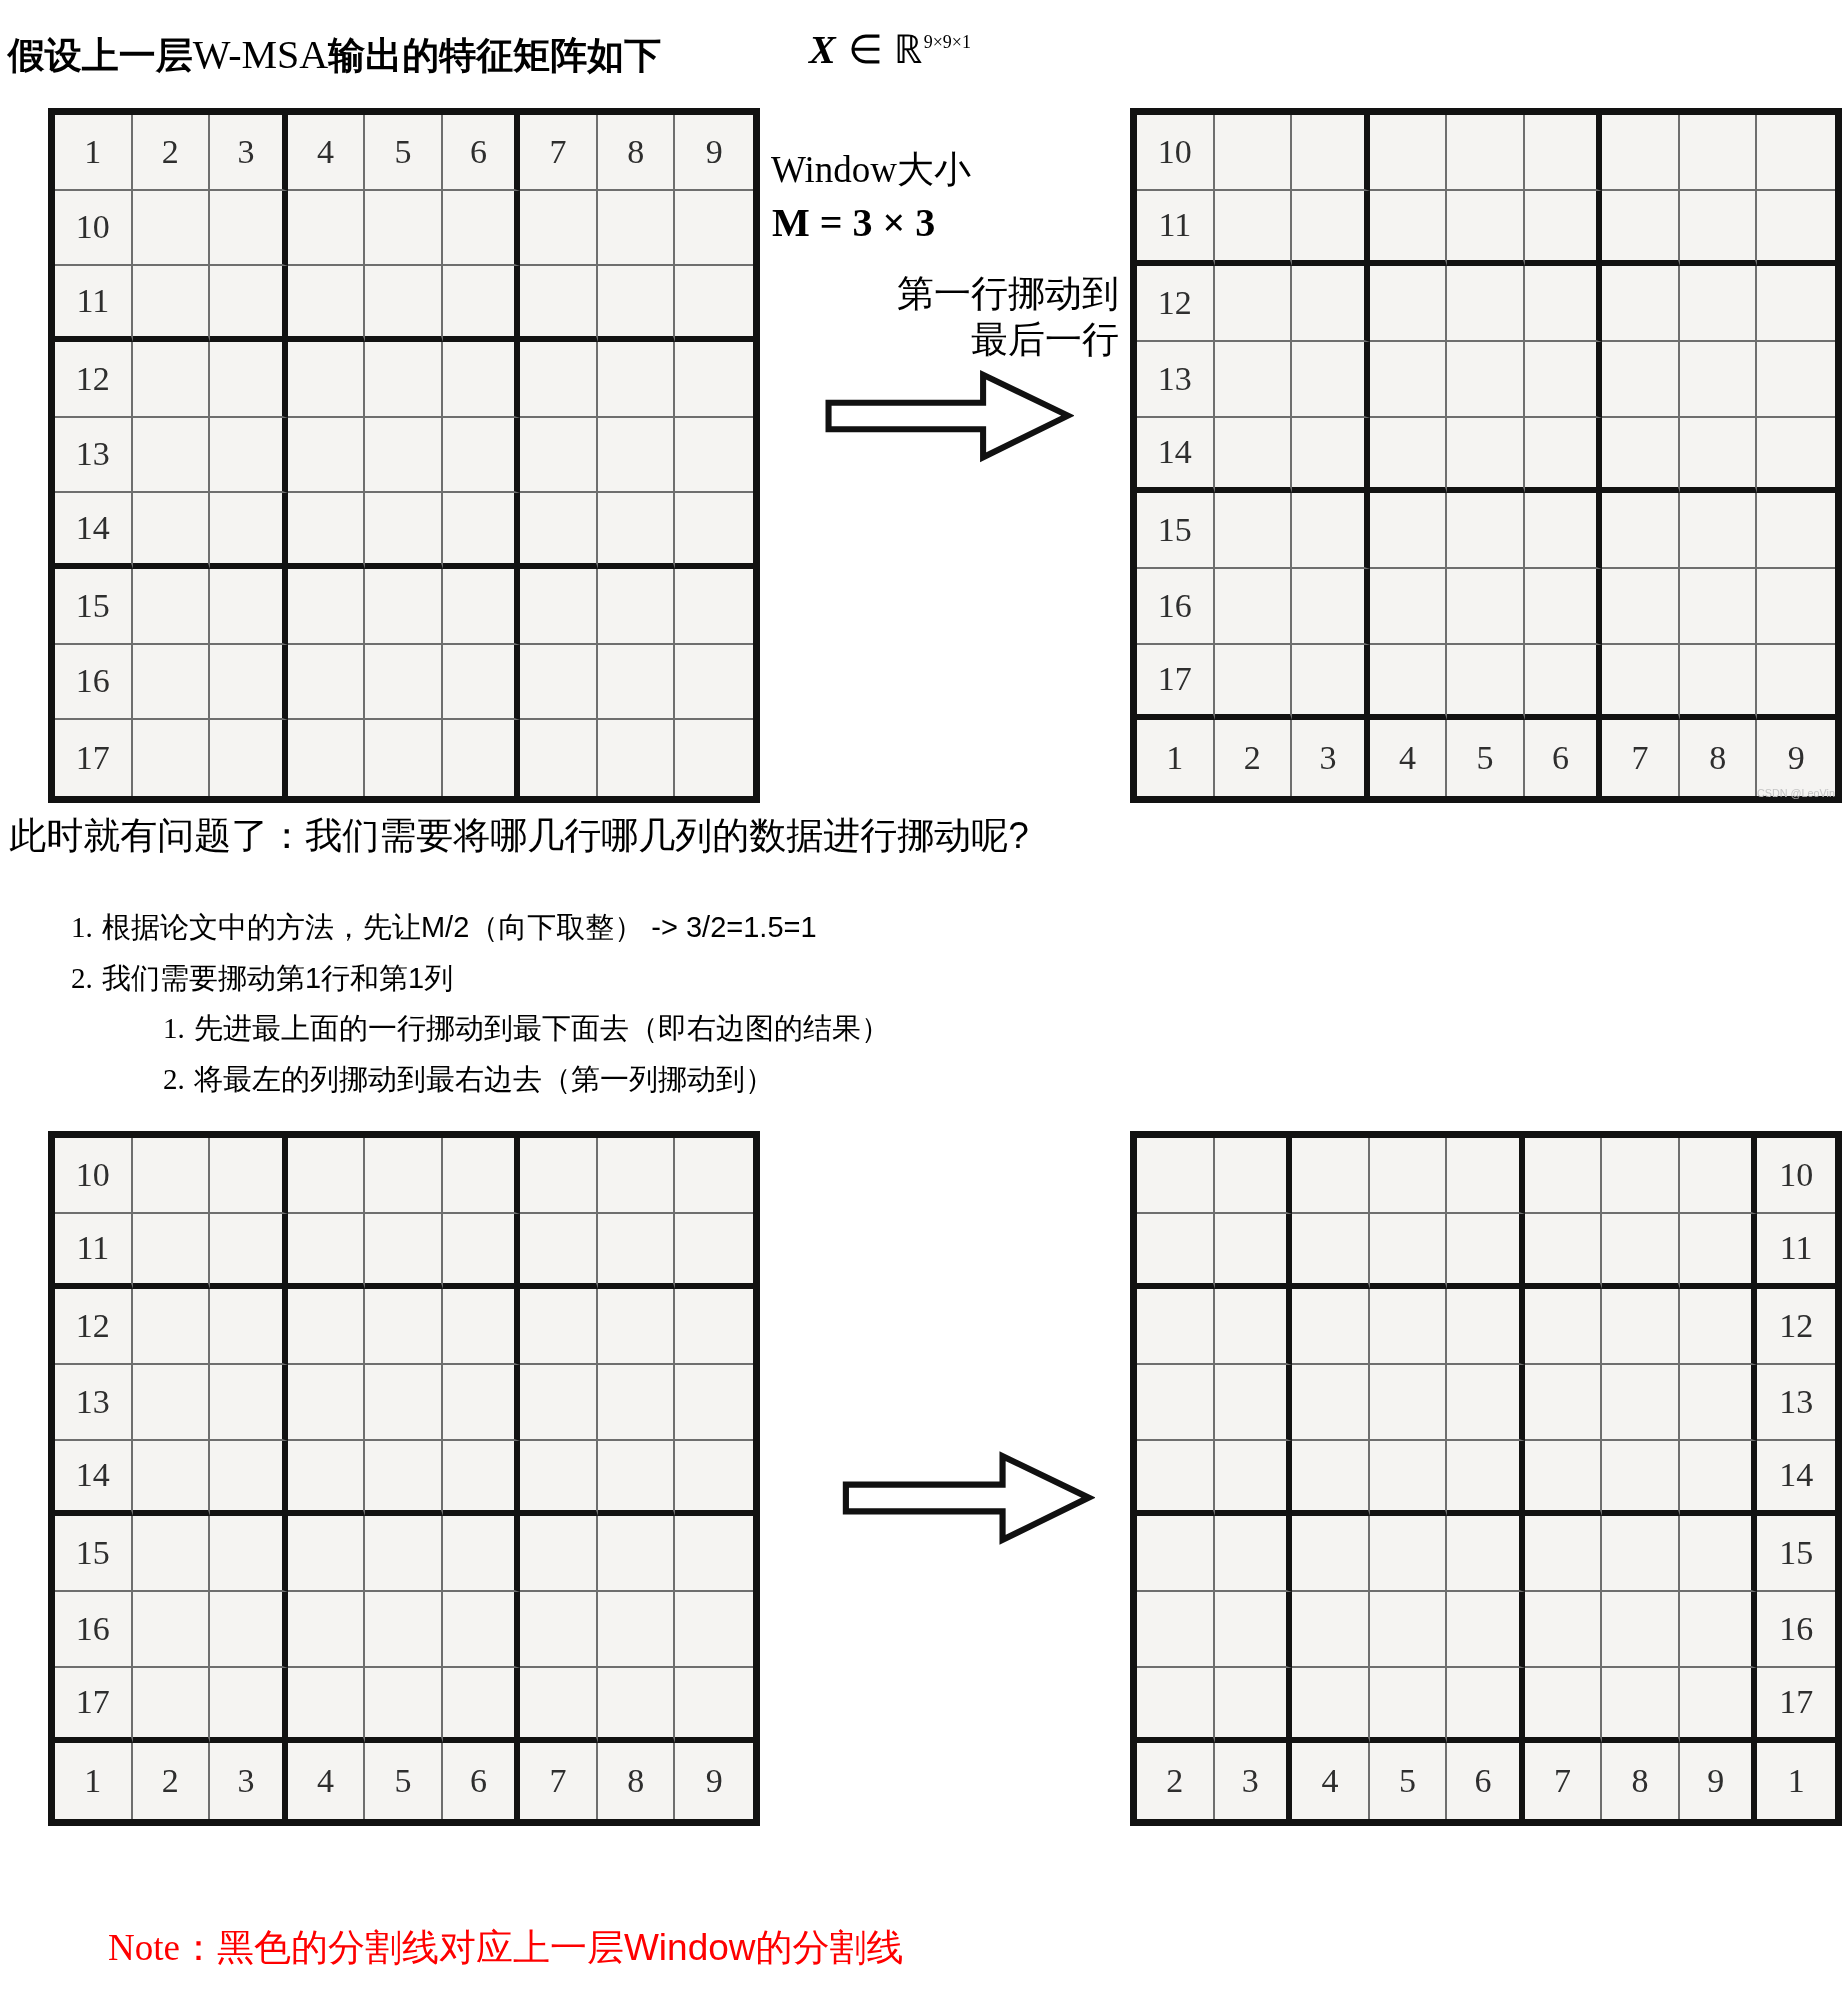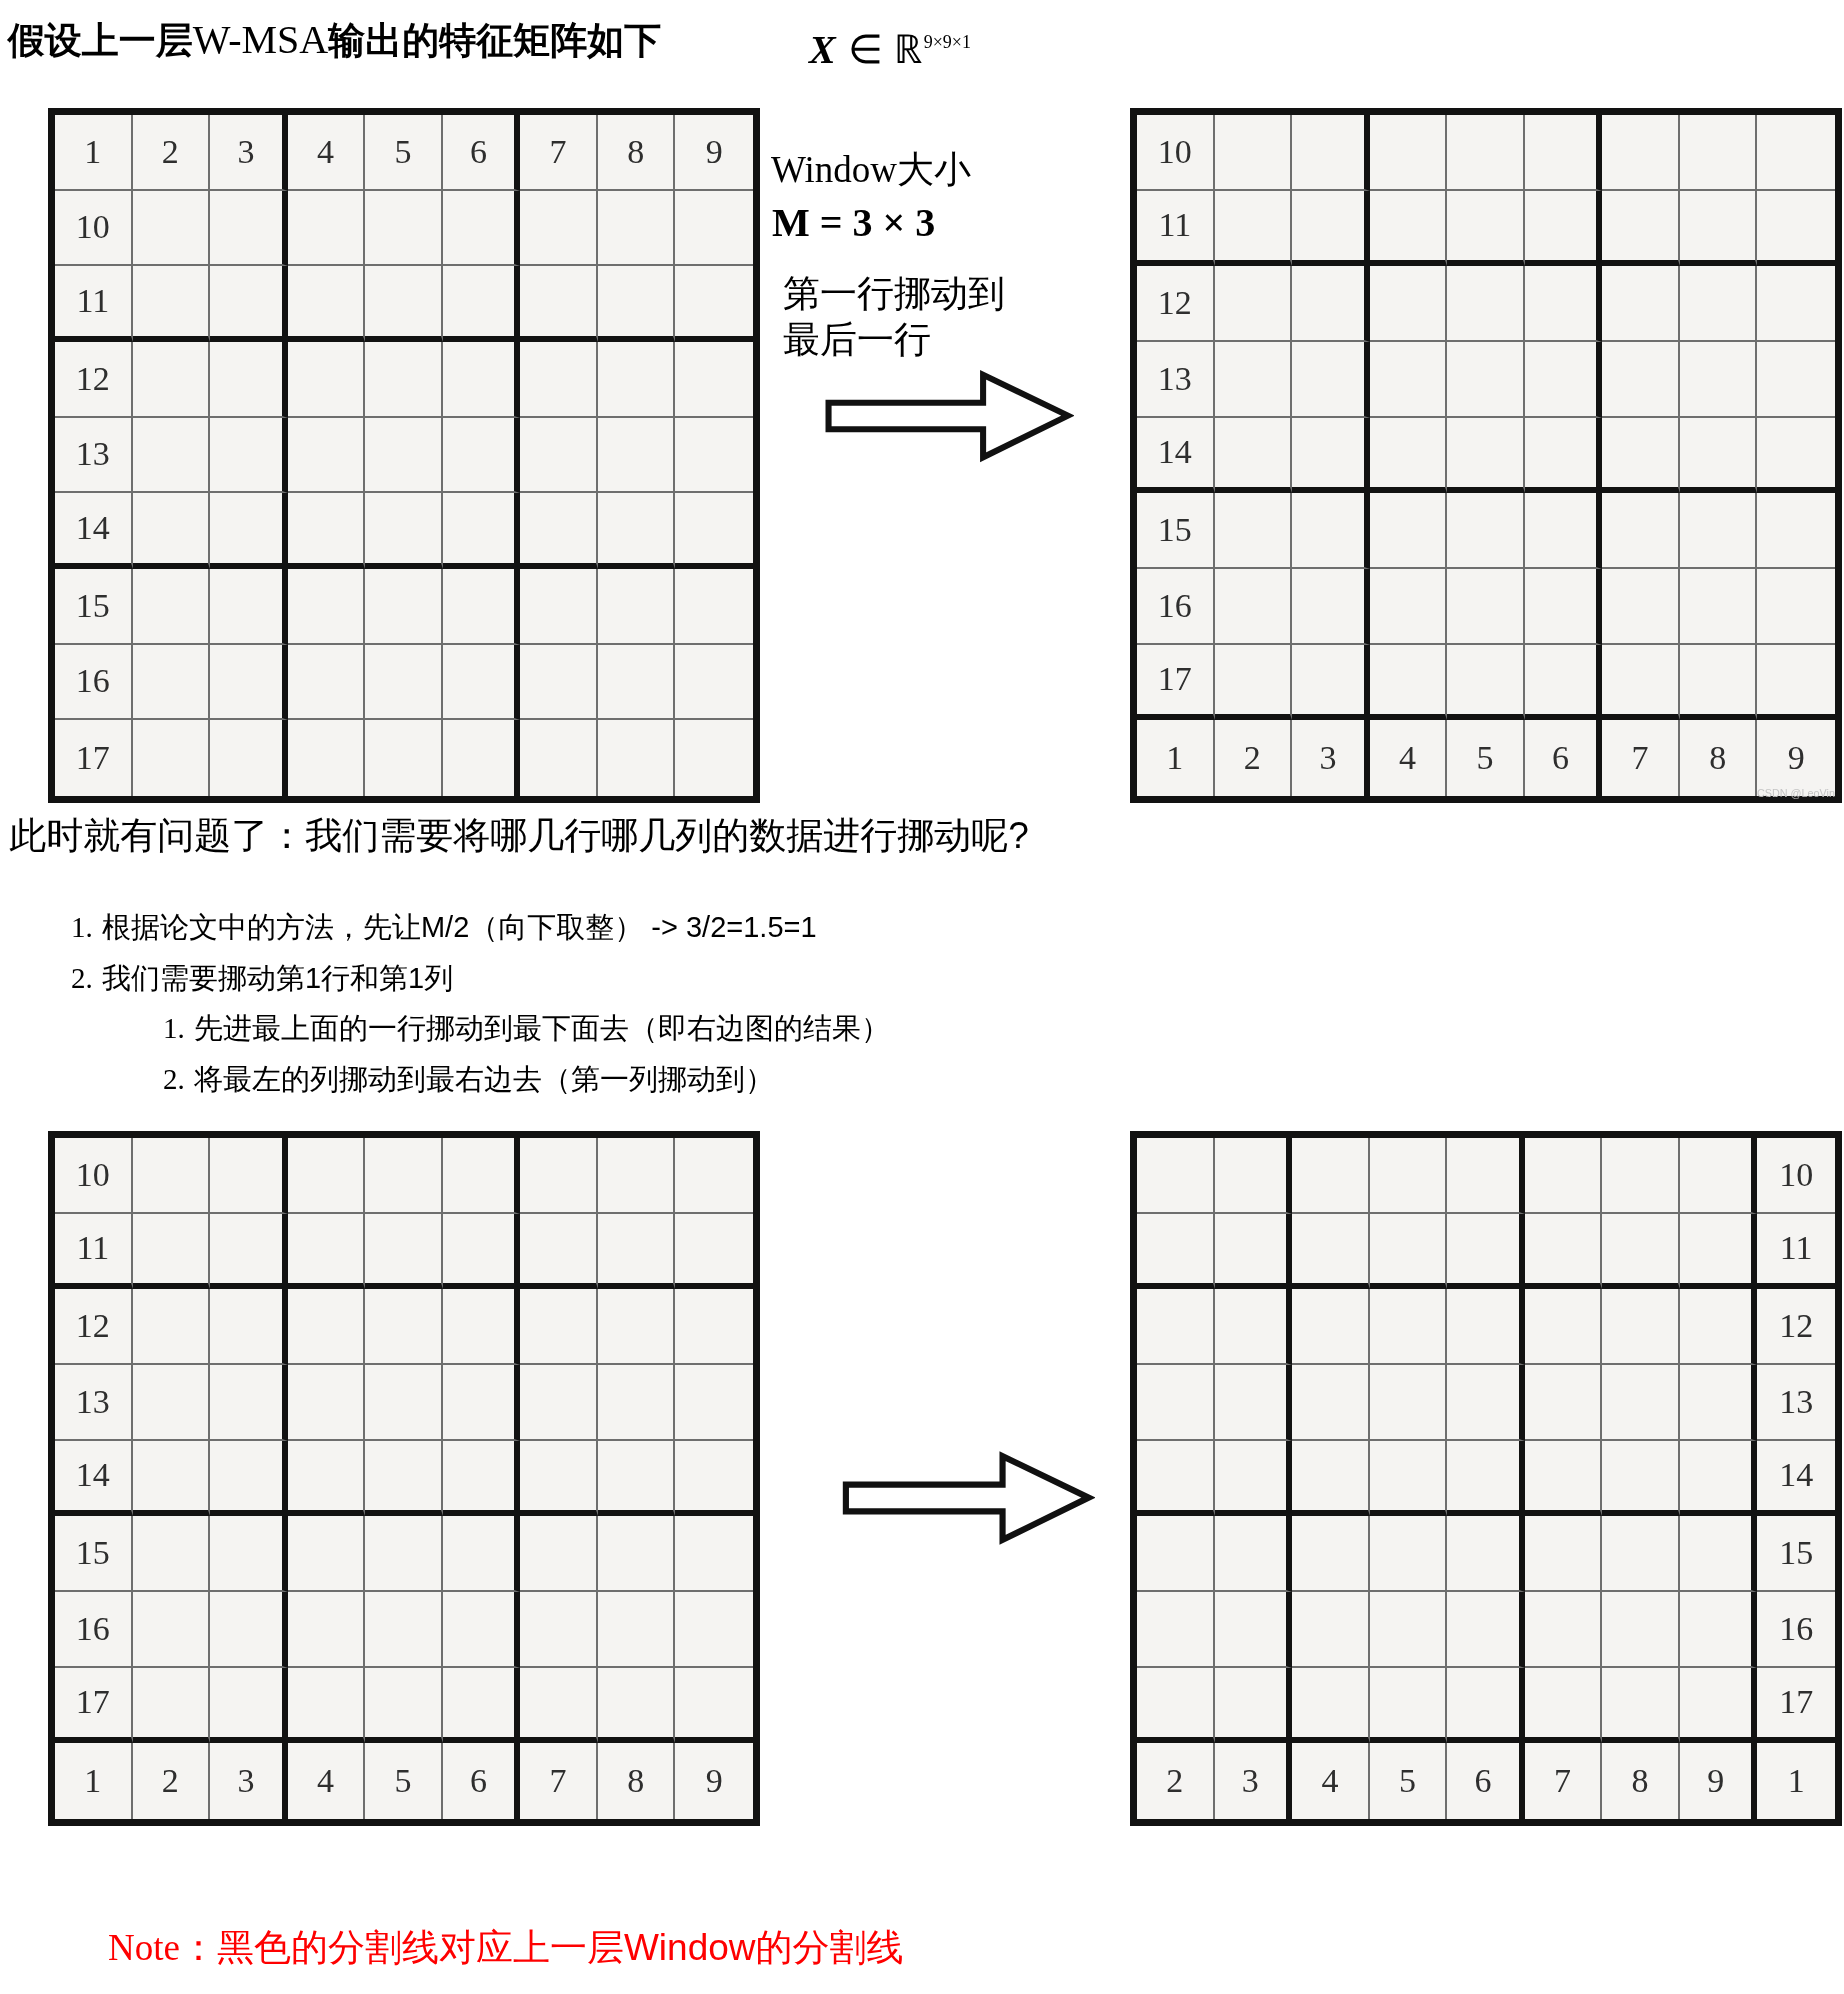--- a/index.html
+++ b/index.html
@@ -1,20 +1,20 @@
 <!DOCTYPE html>
 <html style="font-size:12.3px"><head>
 <meta charset="utf-8">
 <style>
   html,body{margin:0;padding:0;background:#ffffff;}
   .page{position:relative;width:1845px;height:1995px;background:#ffffff;overflow:hidden;
         font-family:"Liberation Sans",sans-serif;color:#000;}
 
   
-  .title{position:absolute;left:7.7px;top:16px;font-size:37px;font-weight:700;white-space:nowrap;}
+  .title{position:absolute;left:7.7px;top:31px;font-size:37px;font-weight:700;white-space:nowrap;}
   .title .latin{font-family:"Liberation Serif",serif;font-weight:400;font-size:40px;}
   .formula{position:absolute;left:809px;top:20px;font-family:"Liberation Serif",serif;font-size:40px;white-space:nowrap;}
   .formula .fx{font-style:italic;font-weight:700;margin-right:12.3px;}
   .formula .fin{margin-right:10.8px;}
   .formula .fsup{font-size:18px;position:relative;top:-15.4px;margin-left:1.5px;}
 
   
   .grid{position:absolute;width:712px;height:695px;box-sizing:border-box;border:7px solid #121212;
         display:grid;grid-template-columns:repeat(9,1fr);grid-template-rows:repeat(9,1fr);background:#f5f4f2;}
   .g1{left:48px;top:108px;}
@@ -26,21 +26,21 @@
         font-family:"Liberation Serif",serif;font-size:34px;color:#2e2e2e;}
   .cell.tr{border-right:6.2px solid #121212;}
   .cell.tb{border-bottom:6.2px solid #121212;}
   .cell.nr{border-right:none;}
   .cell.nb{border-bottom:none;}
 
   
   .winlabel{position:absolute;left:771px;top:145px;font-size:37px;font-family:"Liberation Serif",serif;white-space:nowrap;}
   .meq{position:absolute;left:772px;top:199px;font-size:40px;font-family:"Liberation Serif",serif;
        font-weight:700;white-space:nowrap;}
-  .cap{position:absolute;text-align:left;font-size:37px;line-height:1.25;}
+  .cap{position:absolute;text-align:right;font-size:37px;line-height:1.25;}
   .cap1{left:783px;top:271px;width:336px;}
   .cap2{left:791px;top:1339px;width:336px;}
   .arrow{position:absolute;}
   .arrow1{left:824px;top:368px;width:250px;height:96px;}
   .arrow2{left:841px;top:1450px;width:254px;height:96px;}
 
   
   .question{position:absolute;left:9.2px;top:811px;font-size:37px;font-weight:400;white-space:nowrap;}
   .step{position:absolute;font-size:29px;white-space:nowrap;}
   .step .num{font-family:"Liberation Serif",serif;margin-right:9.2px;}

